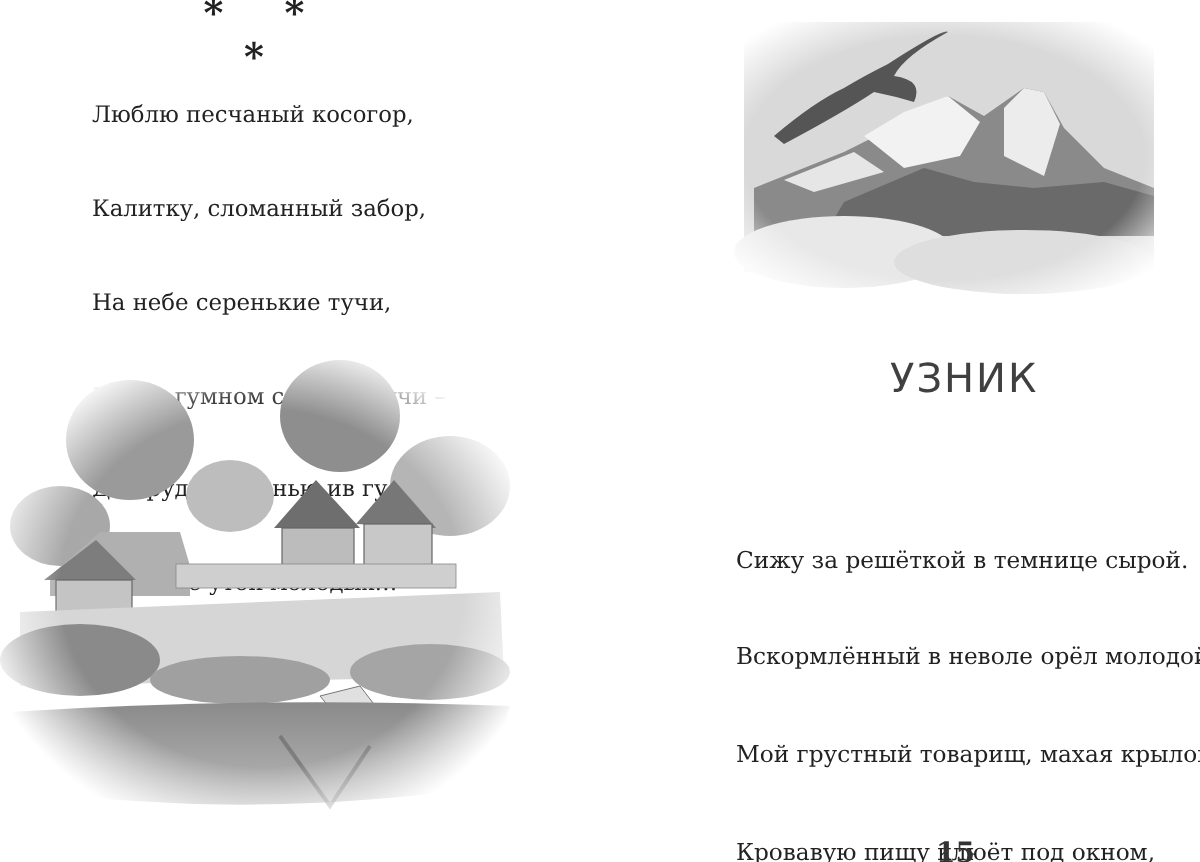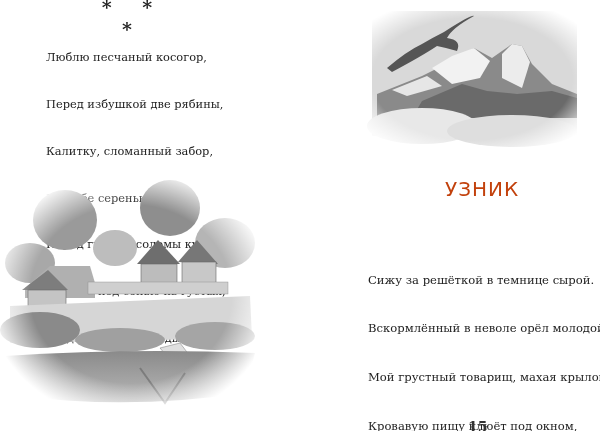--- a/index.html
+++ b/index.html
@@ -6,35 +6,34 @@
     body { width:600px; height:431px; position:relative; overflow:hidden; font-family:"DejaVu Serif", "Liberation Serif", serif; color:#222; }
     .page { position:absolute; top:0; height:431px; }
     .page-left { left:0; width:300px; }
     .page-right { left:300px; width:300px; }
     .stars { position:absolute; left:88px; top:-4px; width:90px; text-align:center; font-size:19px; letter-spacing:12px; font-weight:bold; color:#222; }
     .poem { position:absolute; font-size:11.4px; line-height:15.6px; white-space:pre; color:#222; }
     .poem-left { left:46px; top:19px; }
     .poem-right { left:68px; top:207px; line-height:16.2px; font-size:11.6px; }
     .stanza { margin-bottom:16px; }
     .line { display:block; }
-    .title { position:absolute; left:145px; top:177px; font-family:"DejaVu Sans","Liberation Sans",sans-serif; font-size:20px; letter-spacing:1px; color:#c2410c; }
+    .title { position:absolute; left:145px; top:177px; font-family:"DejaVu Sans","Liberation Sans",sans-serif; font-size:20px; letter-spacing:1px; color:#404040; }
     .pagenum { position:absolute; left:168px; top:419px; font-size:14px; font-weight:bold; color:#333; }
     .illus { position:absolute; }
     .illus-mountain { left:352px; top:6px; width:240px; height:146px; }
     .illus-village { left:0px; top:178px; width:262px; height:232px; }
     svg { display:block; }
   </style>
 </head>
 <body>
 
 <div class="page page-left">
   <div class="stars">* * *</div>
   <div class="poem poem-left">
     <span class="line">Люблю песчаный косогор,</span>
-    <span class="line">Перед избушкой две рябины,</span>
     <span class="line">Калитку, сломанный забор,</span>
     <span class="line">На небе серенькие тучи,</span>
     <span class="line">Перед гумном соломы кучи –</span>
     <span class="line">Да пруд под сенью ив густых,</span>
     <span class="line">Раздолье уток молодых…</span>
   </div>
 
   <div class="illus illus-village">
     <svg width="262" height="232" viewBox="0 0 262 232">
       <defs>

